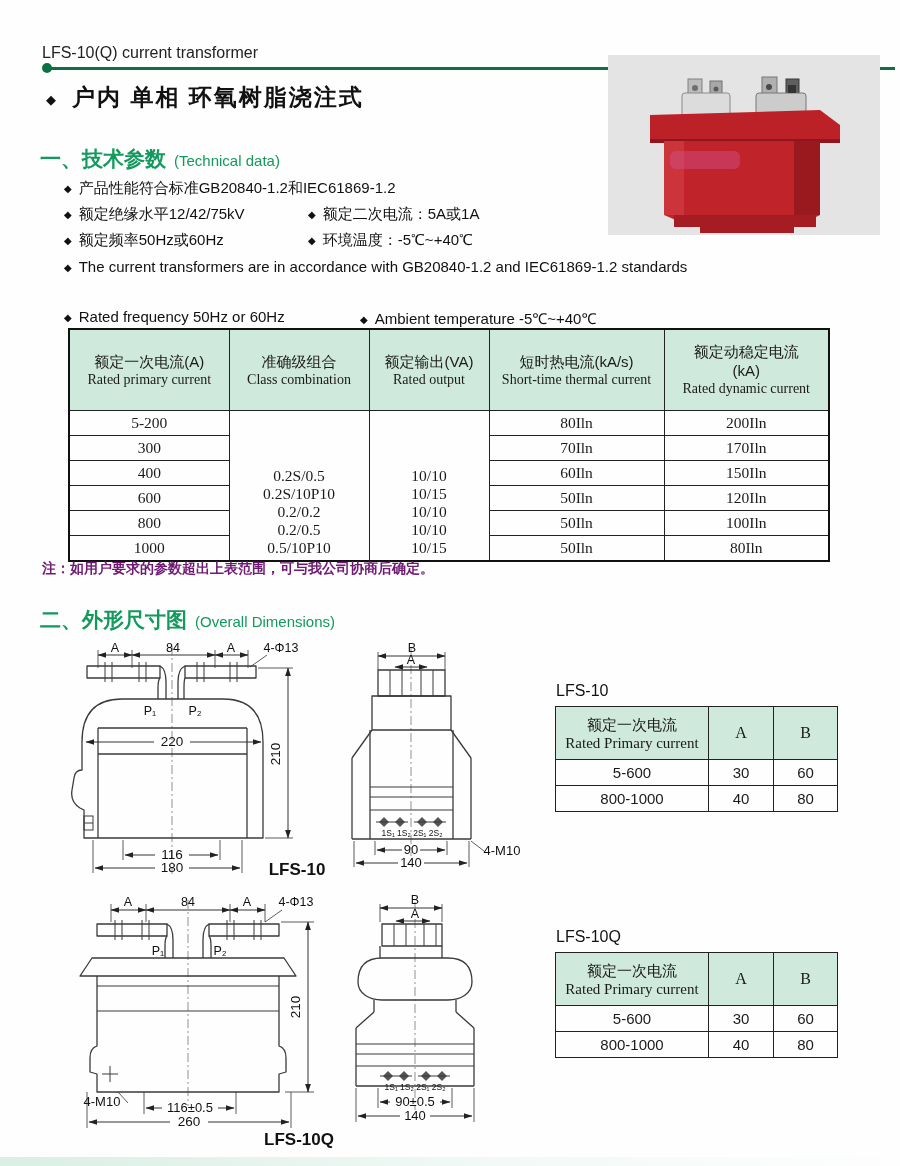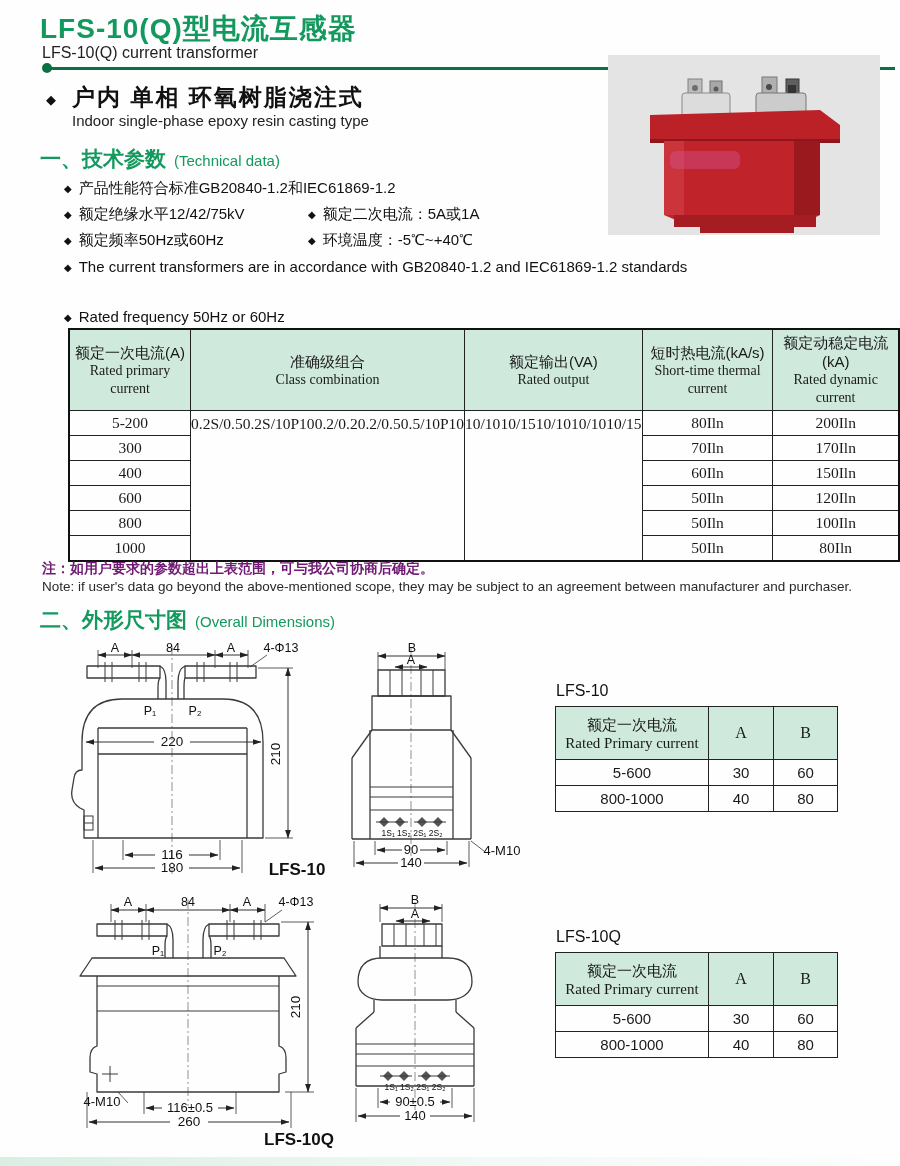--- a/index.html
+++ b/index.html
@@ -30,21 +30,21 @@
   .photobg{fill:var(--photo_bg);}
 
   
   table{border-collapse:collapse;table-layout:fixed;}
   .ttable{position:absolute;left:68px;top:328px;border:2px solid #111;padding-left:24px;}
   .ttable th,.ttable td{border:1px solid #222;text-align:center;padding:0;overflow:hidden;}
   .ttable thead th{background:var(--table_header_bg);height:80px;font-weight:normal;}
   .hcn{font-size:15px;line-height:19px;}
   .hen{font-size:14px;line-height:18px;font-family:"Liberation Serif",serif;}
   .ttable tbody td{height:24px;font-family:"Liberation Serif",serif;font-size:15.5px;}
-  .mlines{display:flex;flex-direction:row;justify-content:center;height:142px;
+  .mlines{display:flex;flex-direction:column;justify-content:flex-end;height:142px;
           font-family:"Liberation Serif",serif;font-size:15.5px;}
   .note-cn{left:42px;top:560px;font-size:14px;font-weight:bold;color:#701a75;}
   .note-en{left:42px;top:579px;font-size:13.5px;color:#2a2a2a;}
 
   
   .dtitle{position:absolute;font-size:16px;color:#111;font-family:"Liberation Sans",sans-serif;}
   .dtable{position:absolute;border:1px solid #222;}
   .dtable th,.dtable td{border:1px solid #222;text-align:center;padding:0;}
   .dtable thead th{background:var(--table_header_bg);height:52px;font-weight:normal;text-align:center;}
   .dtable .ab{font-family:"Liberation Serif",serif;font-size:16px;}
@@ -62,28 +62,26 @@
   .dlabel{position:absolute;width:130px;text-align:center;font-size:17px;font-weight:bold;color:#111;}
 
   .bottombar{left:0;top:1157px;width:900px;height:9px;
      background:linear-gradient(to right,#d9efe4,#f2f9f6 55%,#fdfefd);}
 </style>
 </head>
 <body>
 
 <div class="page">
 
-  <div class="abs title-cn">LFS-10(Q)型电流互感器</div>
   <div class="abs title-en">LFS-10(Q) current transformer</div>
   <div class="abs rule"></div>
   <div class="abs rule-dot"></div>
 
   <span class="abs feature-dia">◆</span>
   <div class="abs feature-cn">户内 单相 环氧树脂浇注式</div>
-  <div class="abs feature-en">Indoor single-phase epoxy resin casting type</div>
 
   <svg class="abs photo" width="272" height="180" viewBox="0 0 272 180">
     <rect class="photobg" x="0" y="0" width="272" height="180"></rect>
 
     <g>
       <rect x="80" y="24" width="14" height="20" fill="#bcbcbc" stroke="#808080"></rect>
       <rect x="102" y="26" width="12" height="18" fill="#a8a8a8" stroke="#707070"></rect>
       <rect x="74" y="38" width="48" height="24" rx="3" fill="#dcdcdc" stroke="#8a8a8a"></rect>
       <circle cx="87" cy="33" r="3" fill="#6e6e6e"></circle>
       <circle cx="108" cy="34" r="2.5" fill="#5a5a5a"></circle>
@@ -118,20 +116,21 @@
   </div>
   <div class="brow" style="top:231px">
     <span class="bd">◆</span><span>额定频率50Hz或60Hz</span>
     <span class="col2" style="left:244px"><span class="bd">◆</span><span>环境温度：-5℃~+40℃</span></span>
   </div>
   <div class="brow" style="top:258px">
     <span class="bd">◆</span><span>The current transformers are in accordance with GB20840-1.2 and IEC61869-1.2 standards</span>
   </div>
   <div class="brow" style="top:308px">
     <span class="bd">◆</span><span>Rated  frequency 50Hz or 60Hz</span>
+    <span class="col2" style="left:296px"><span class="bd">◆</span><span>Ambient temperature  -5℃~+40℃</span></span>
   </div>
 
   <table class="ttable">
     <colgroup>
         <col style="width:160px">
         <col style="width:140px">
         <col style="width:120px">
         <col style="width:175px">
         <col style="width:165px">
       </colgroup>
@@ -206,21 +205,20 @@
         </tr>
       <tr>
           <td>1000</td>
           <td>50Iln</td>
           <td>80Iln</td>
         </tr>
     </tbody>
   </table>
 
   <div class="abs note-cn">注：如用户要求的参数超出上表范围，可与我公司协商后确定。</div>
-  <div class="abs note-en">Note: if user's data go beyond the above-mentioned scope, they may be subject to an agreement between manufacturer and purchaser.</div>
 
   <div class="abs sec-head sec2">
     <span>二、外形尺寸图</span><span class="en">(Overall  Dimensions)</span>
   </div>
 
   <svg class="abs" style="left:60px;top:642px" width="285" height="238" viewBox="0 0 285 238">
     <defs>
         <marker id="arwA" viewBox="0 0 10 8" refX="9.5" refY="4" markerWidth="9" markerHeight="7" orient="auto-start-reverse">
           <path d="M0,0.6 L10,4 L0,7.4 Z" fill="#222"></path>
         </marker>

